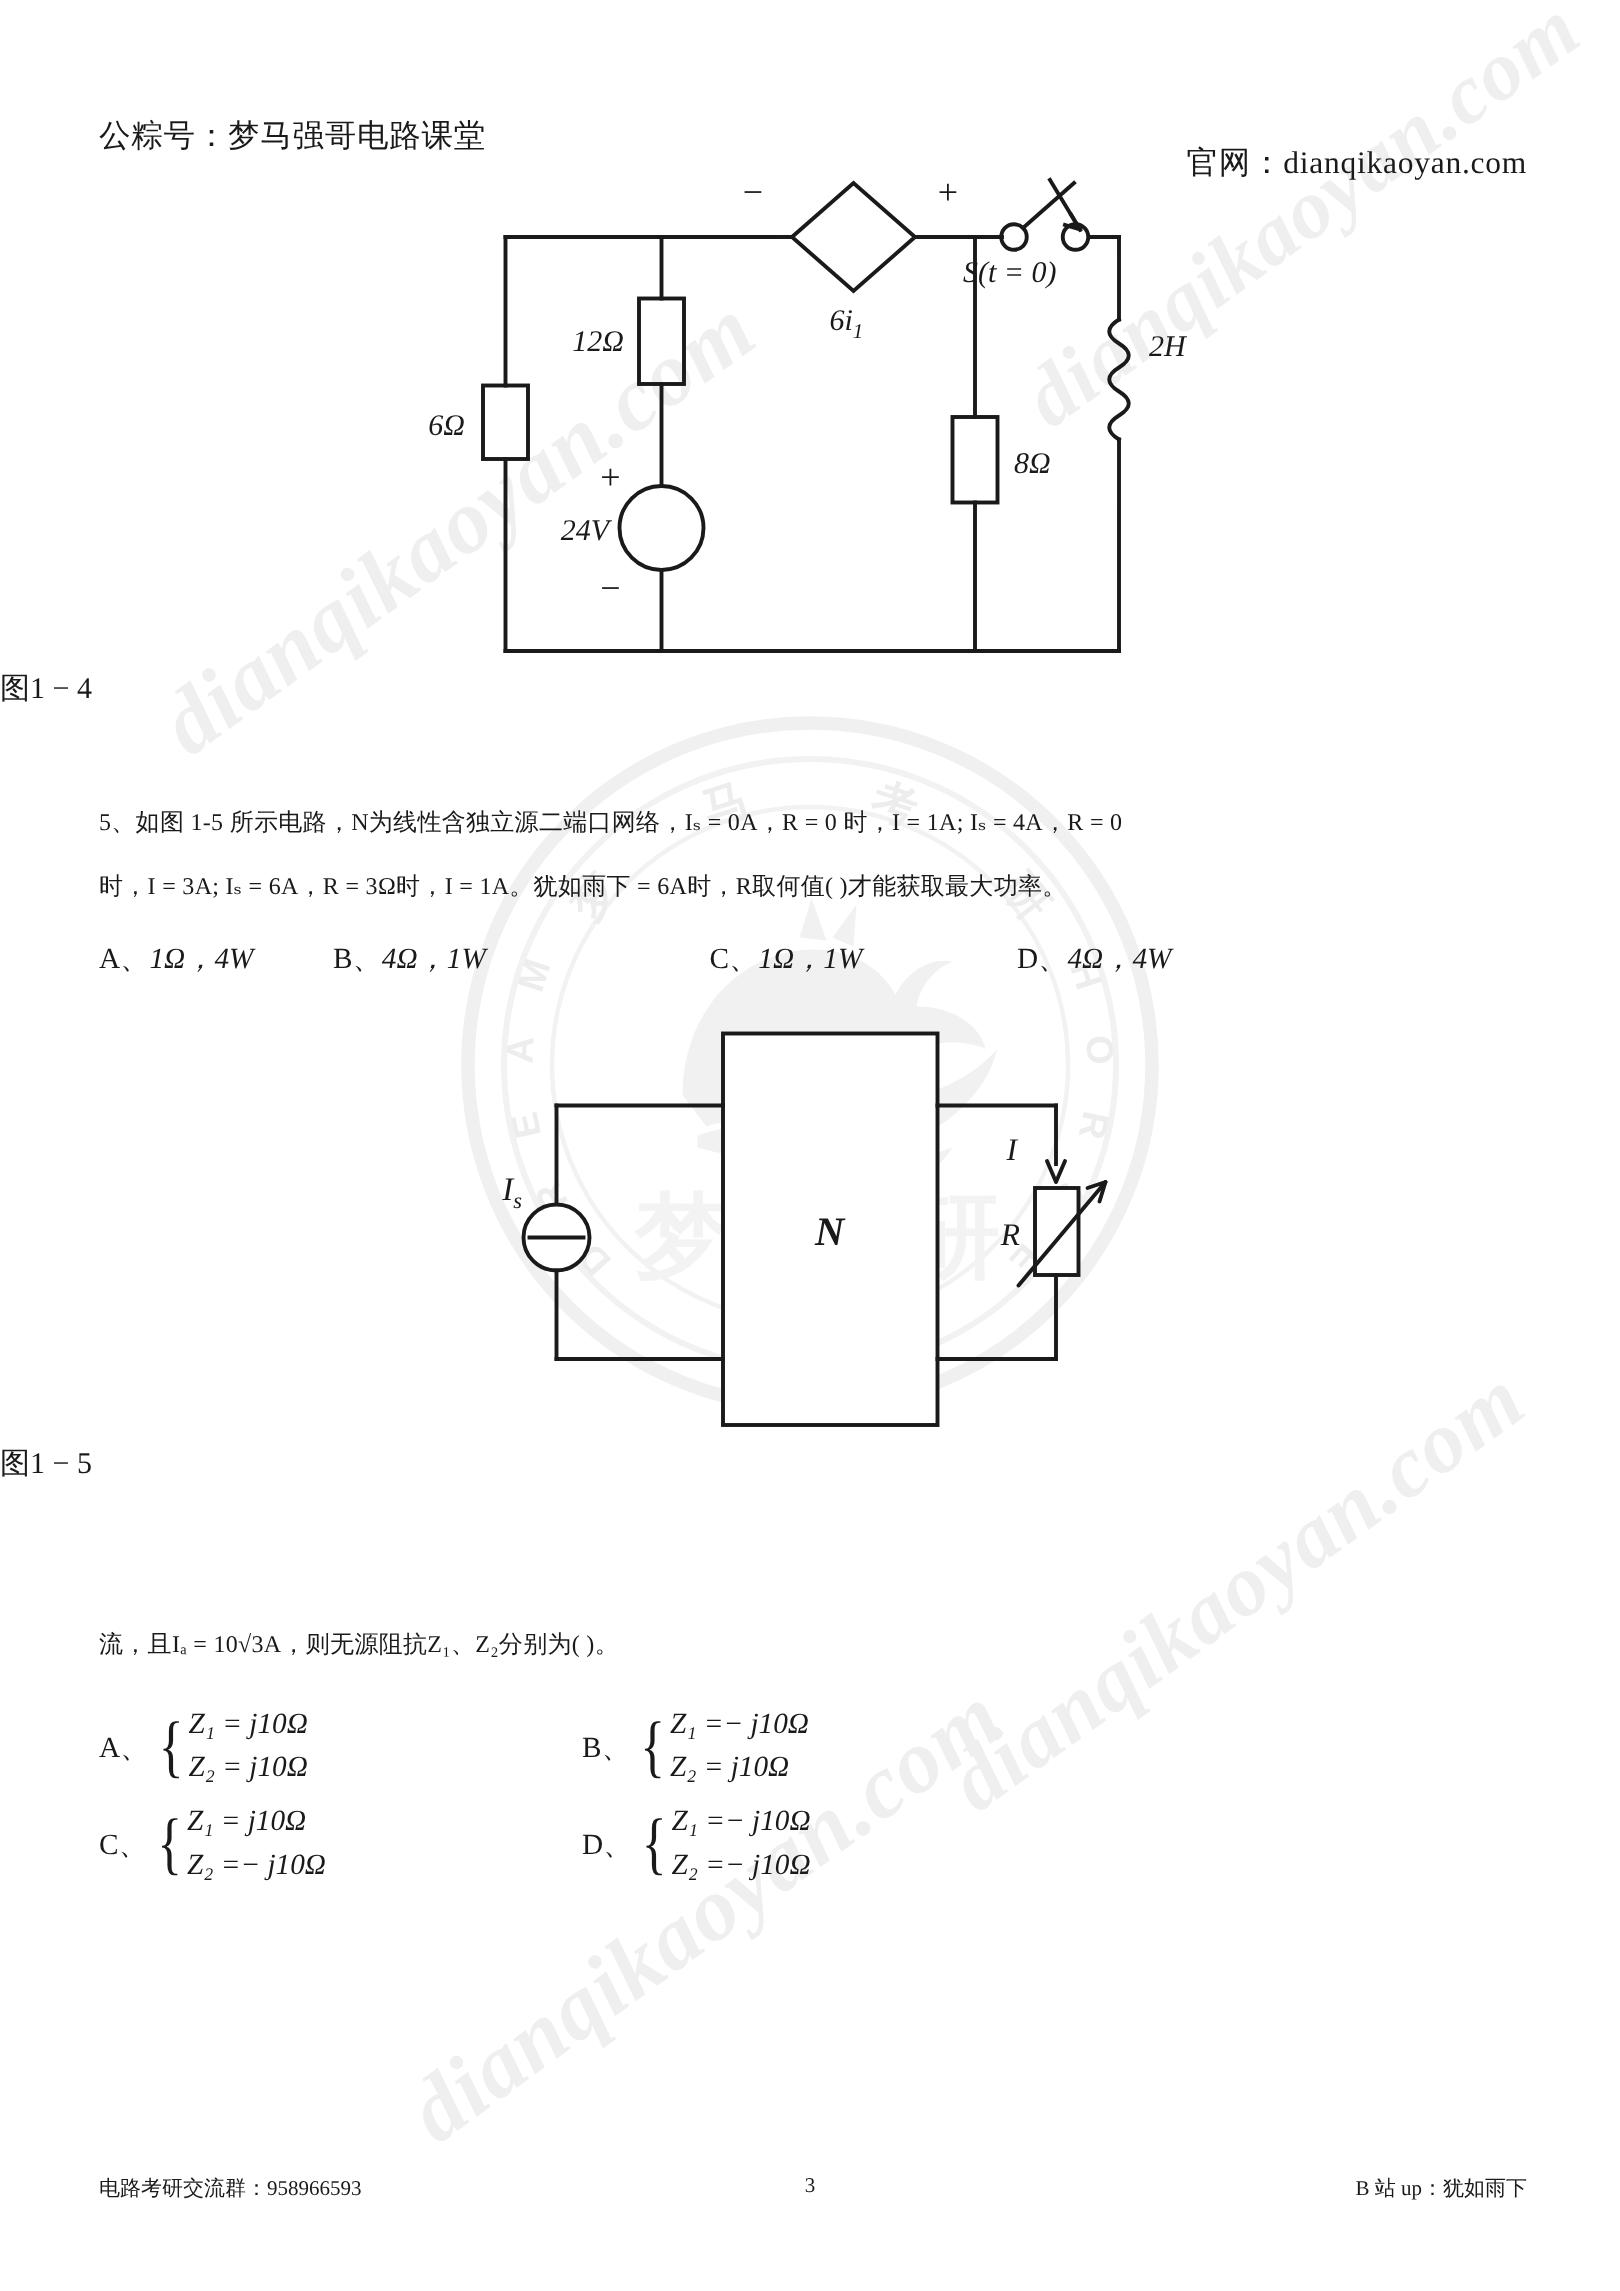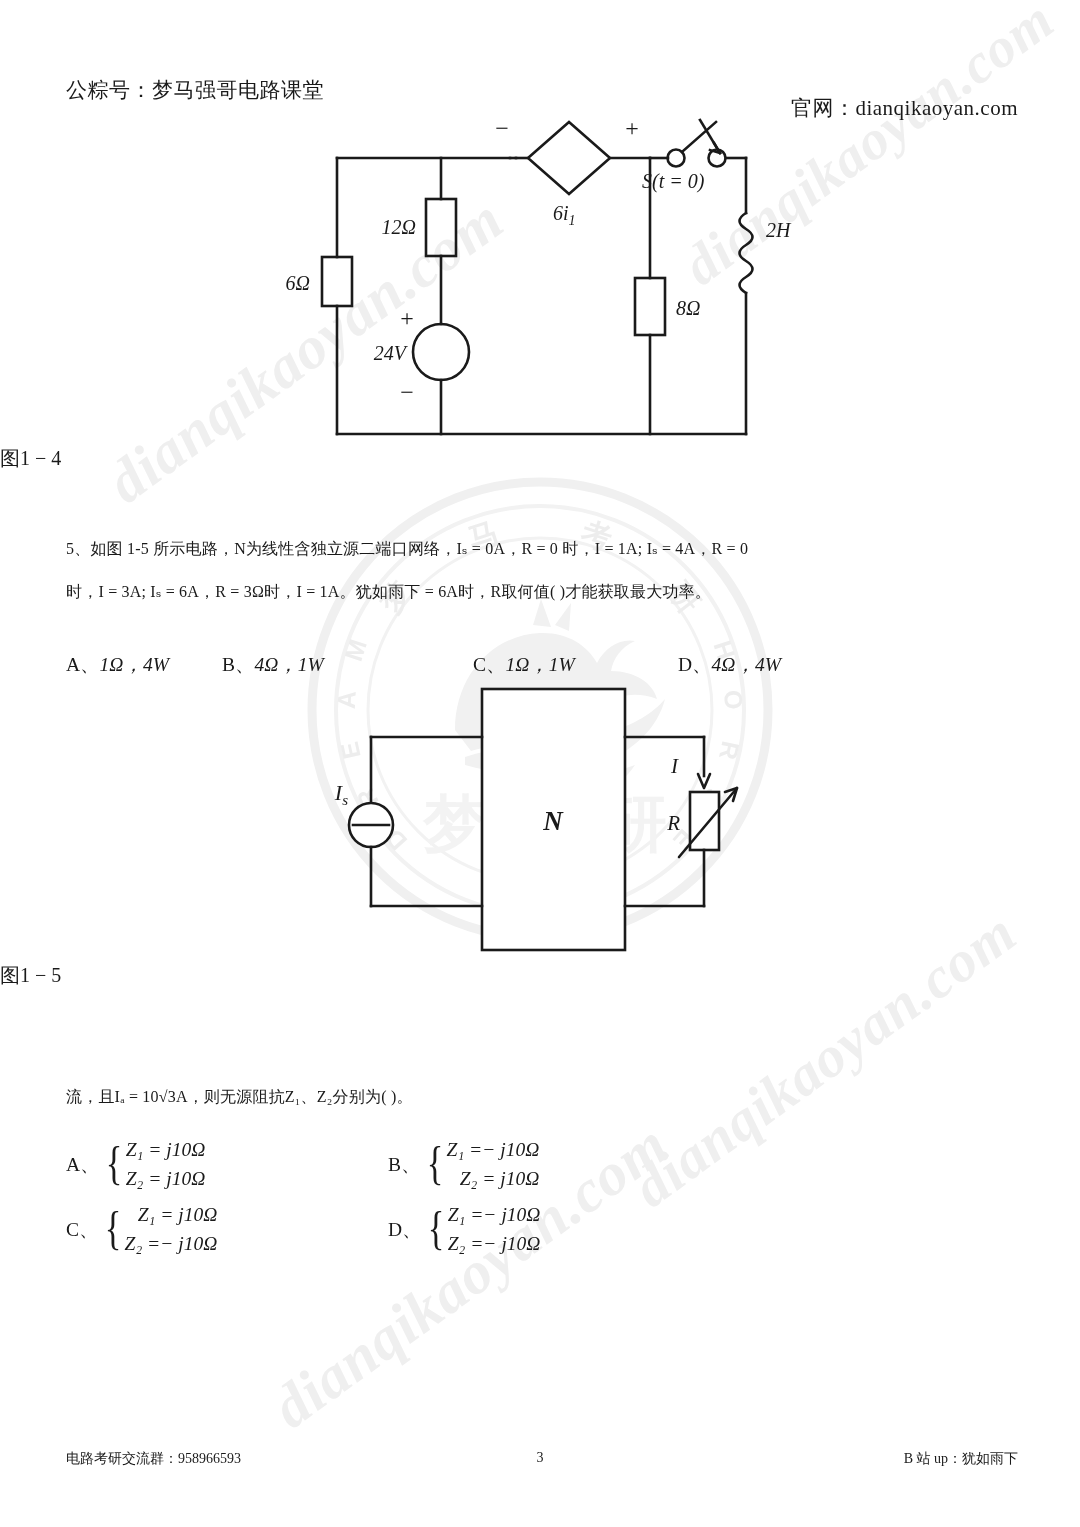--- a/index.html
+++ b/index.html
@@ -74,21 +74,20 @@
     line-height: 1.5;
     z-index: 3;
     white-space: nowrap;
     letter-spacing: 0.2px;
   }
   .opt-row {
     position: absolute;
     z-index: 3;
     font-size: 19.5px;
     white-space: nowrap;
-    margin-top: 26px;
   }
   i, .it { font-style: italic; }
 
   
   .cap {
     position: absolute;
     width: 1080px;
     left: 0;
     font-size: 20px;
     z-index: 3;
@@ -108,21 +107,20 @@
     font-size: 46px;
     line-height: 0.8;
     font-family: "Liberation Serif", serif;
     margin-right: 1px;
     transform: scaleX(0.75);
   }
   .brace-opt .rows {
     display: flex;
     flex-direction: column;
     line-height: 1.5;
-    align-items: flex-end;
   }
 
   svg { display: block; }
   .fig { position: absolute; z-index: 2; }
 </style>
 </head>
 <body>
 
 <div class="page">
 

